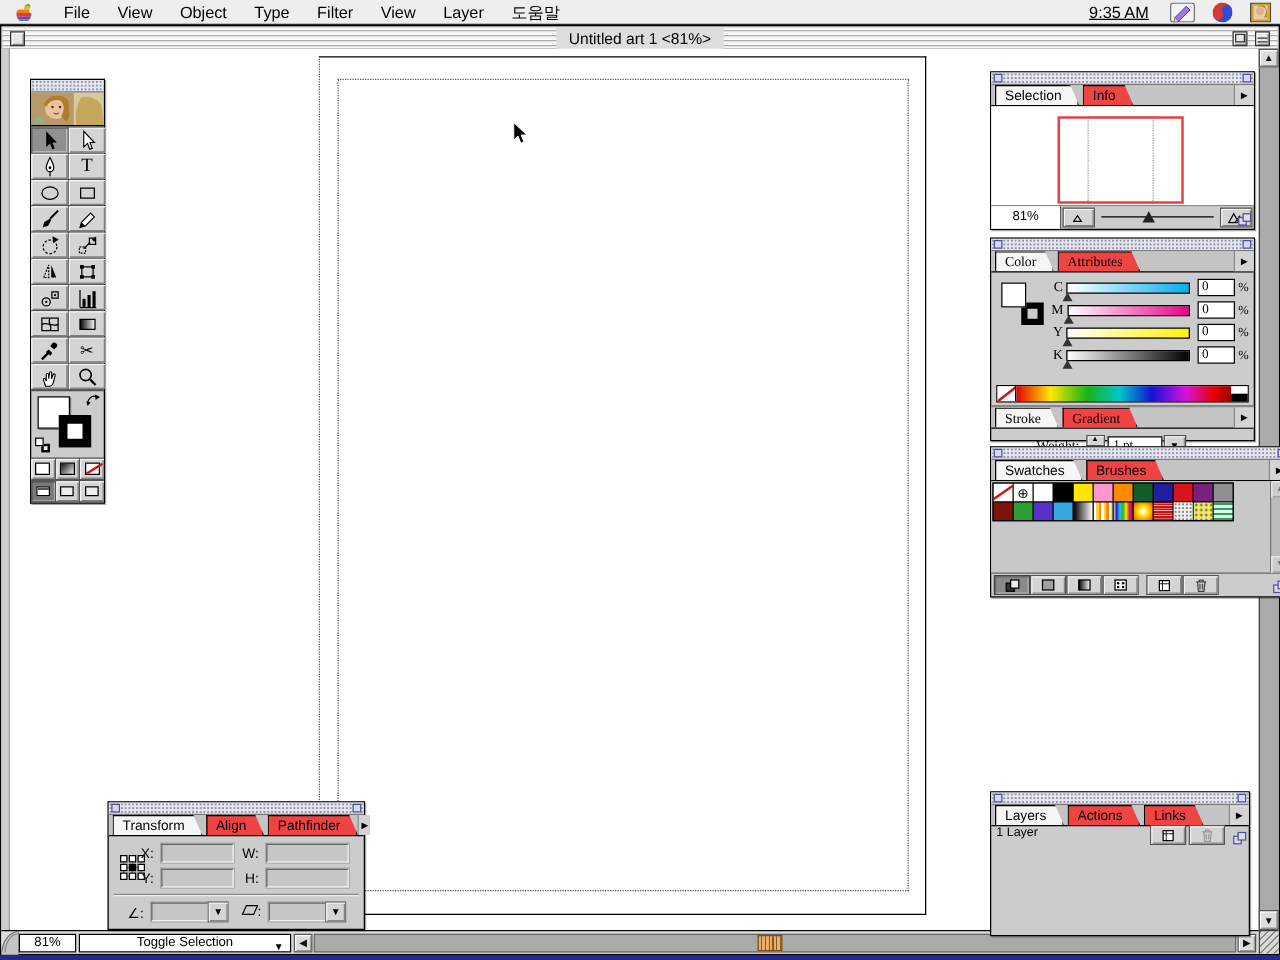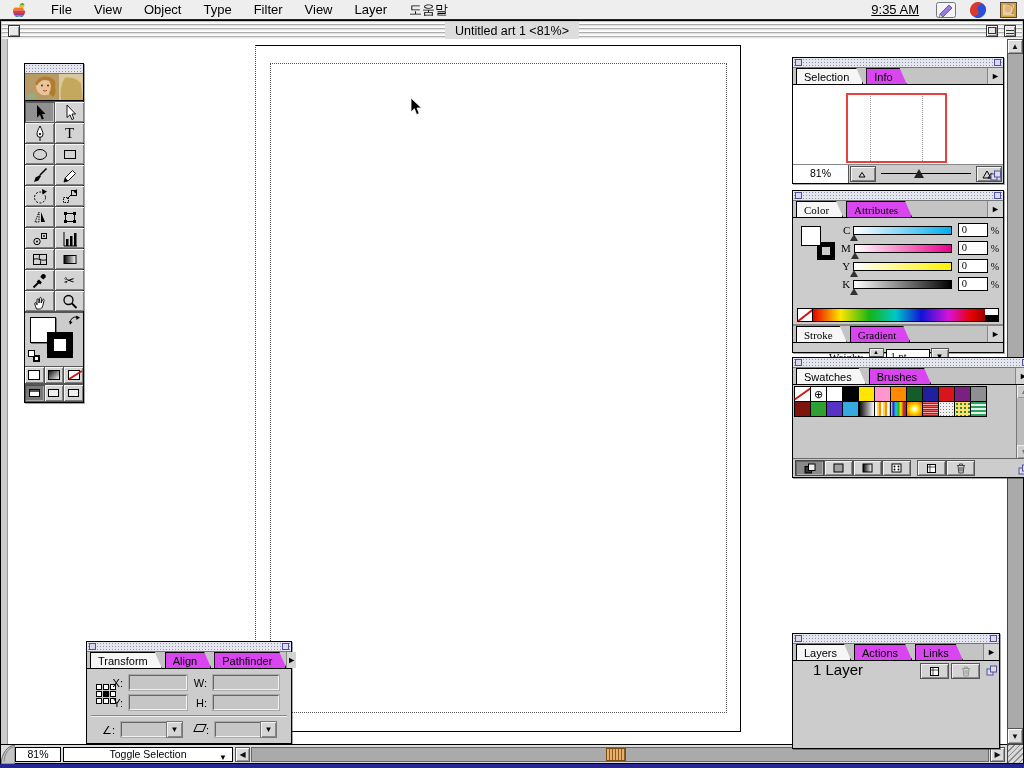--- a/index.html
+++ b/index.html
@@ -80,21 +80,21 @@
     background-image:radial-gradient(circle,#8f8fae 28%, transparent 34%);
     background-size:3px 3px; border-bottom:1px solid #777; position:relative; }
   .dragbar .corner { position:absolute; top:1px; width:7px; height:7px; background:#d8d8ee;
     border:1px solid #5050a0; }
   .dragbar .corner.l { left:2px; } .dragbar .corner.r { right:2px; }
   .tabstrip { height:17px; display:flex; align-items:stretch; border-bottom:1px solid #000;
     background:#c4c4c4; position:relative; font-size:11px; }
   .tab { padding:2px 13px 0 7px; border:1px solid #000; border-bottom:none; margin-left:3px;
     clip-path:polygon(0 0, calc(100% - 7px) 0, 100% 100%, 0 100%); white-space:nowrap; }
   .tab.active { background:#f6f6f6; }
-  .tab.inactive { background:#d946ef; }
+  .tab.inactive { background:#ef4444; }
   .pal-menu-btn { margin-left:auto; width:16px; display:flex; align-items:center; justify-content:center;
     font-size:9px; background:#d4d4d4; border-left:1px solid #888; }
   .grip-icon { position:absolute; right:1px; bottom:1px; }
 
   
   #toolbox { left:24px; top:63px; width:60px; }
   #venus { width:100%; height:27px; border-bottom:1px solid #000; }
   #toolgrid { display:grid; grid-template-columns:repeat(2,29px); gap:1px; background:#555; padding:1px 0; }
   .tool { width:29px; height:20px; background:#d4d4d4; display:flex; align-items:center; justify-content:center;
     box-shadow:inset 1px 1px 0 #f6f6f6, inset -1px -1px 0 #7e7e7e; }
@@ -195,21 +195,21 @@
   #layers-list { position:relative; height:70px; background:#c8c8c8; border-bottom:1px solid #666; }
   #layer-row { position:absolute; left:0; top:0; right:15px; height:19px; display:flex; align-items:stretch;
     border-bottom:1px solid #888; }
   .lr-cell { width:20px; border-right:1px solid #888; background:#d6d6d6; display:flex; align-items:center; justify-content:center; }
   .lr-cell.lockcell { width:17px; }
   #layer-main { flex:1; display:flex; align-items:center; padding:0 4px; gap:5px; }
   #layer-colorchip { width:10px; height:10px; border:1px solid #000; }
   #layer-name { font-size:11px; font-weight:bold; flex:1; }
   #layers-scroll { position:absolute; right:0; top:0; width:15px; height:100%; background:#bbb; border-left:1px solid #777;
     display:flex; flex-direction:column; justify-content:space-between; }
-  #layers-bottom { position:relative; height:17px; display:flex; align-items:flex-end; font-size:15px; padding-left:20px; }
+  #layers-bottom { position:relative; height:17px; display:flex; align-items:flex-start; font-size:10px; padding-left:4px; }
   #layers-bottom .btns { position:absolute; right:20px; display:flex; gap:4px; }
 
   
   #transformwin { left:86px; top:641px; width:206px; height:103px; }
   #tf-body { position:relative; height:74px; font-size:11px; }
   #tf-proxy { position:absolute; left:8px; top:14px; }
   .tf-label { position:absolute; width:16px; text-align:right; }
   .tf-field { position:absolute; height:15px; background:#c6c6c6;
     border:1px solid #888; border-top-color:#666; border-left-color:#666;
     border-bottom-color:#f2f2f2; border-right-color:#f2f2f2; box-shadow:0 0 0 1px #aaa; }

